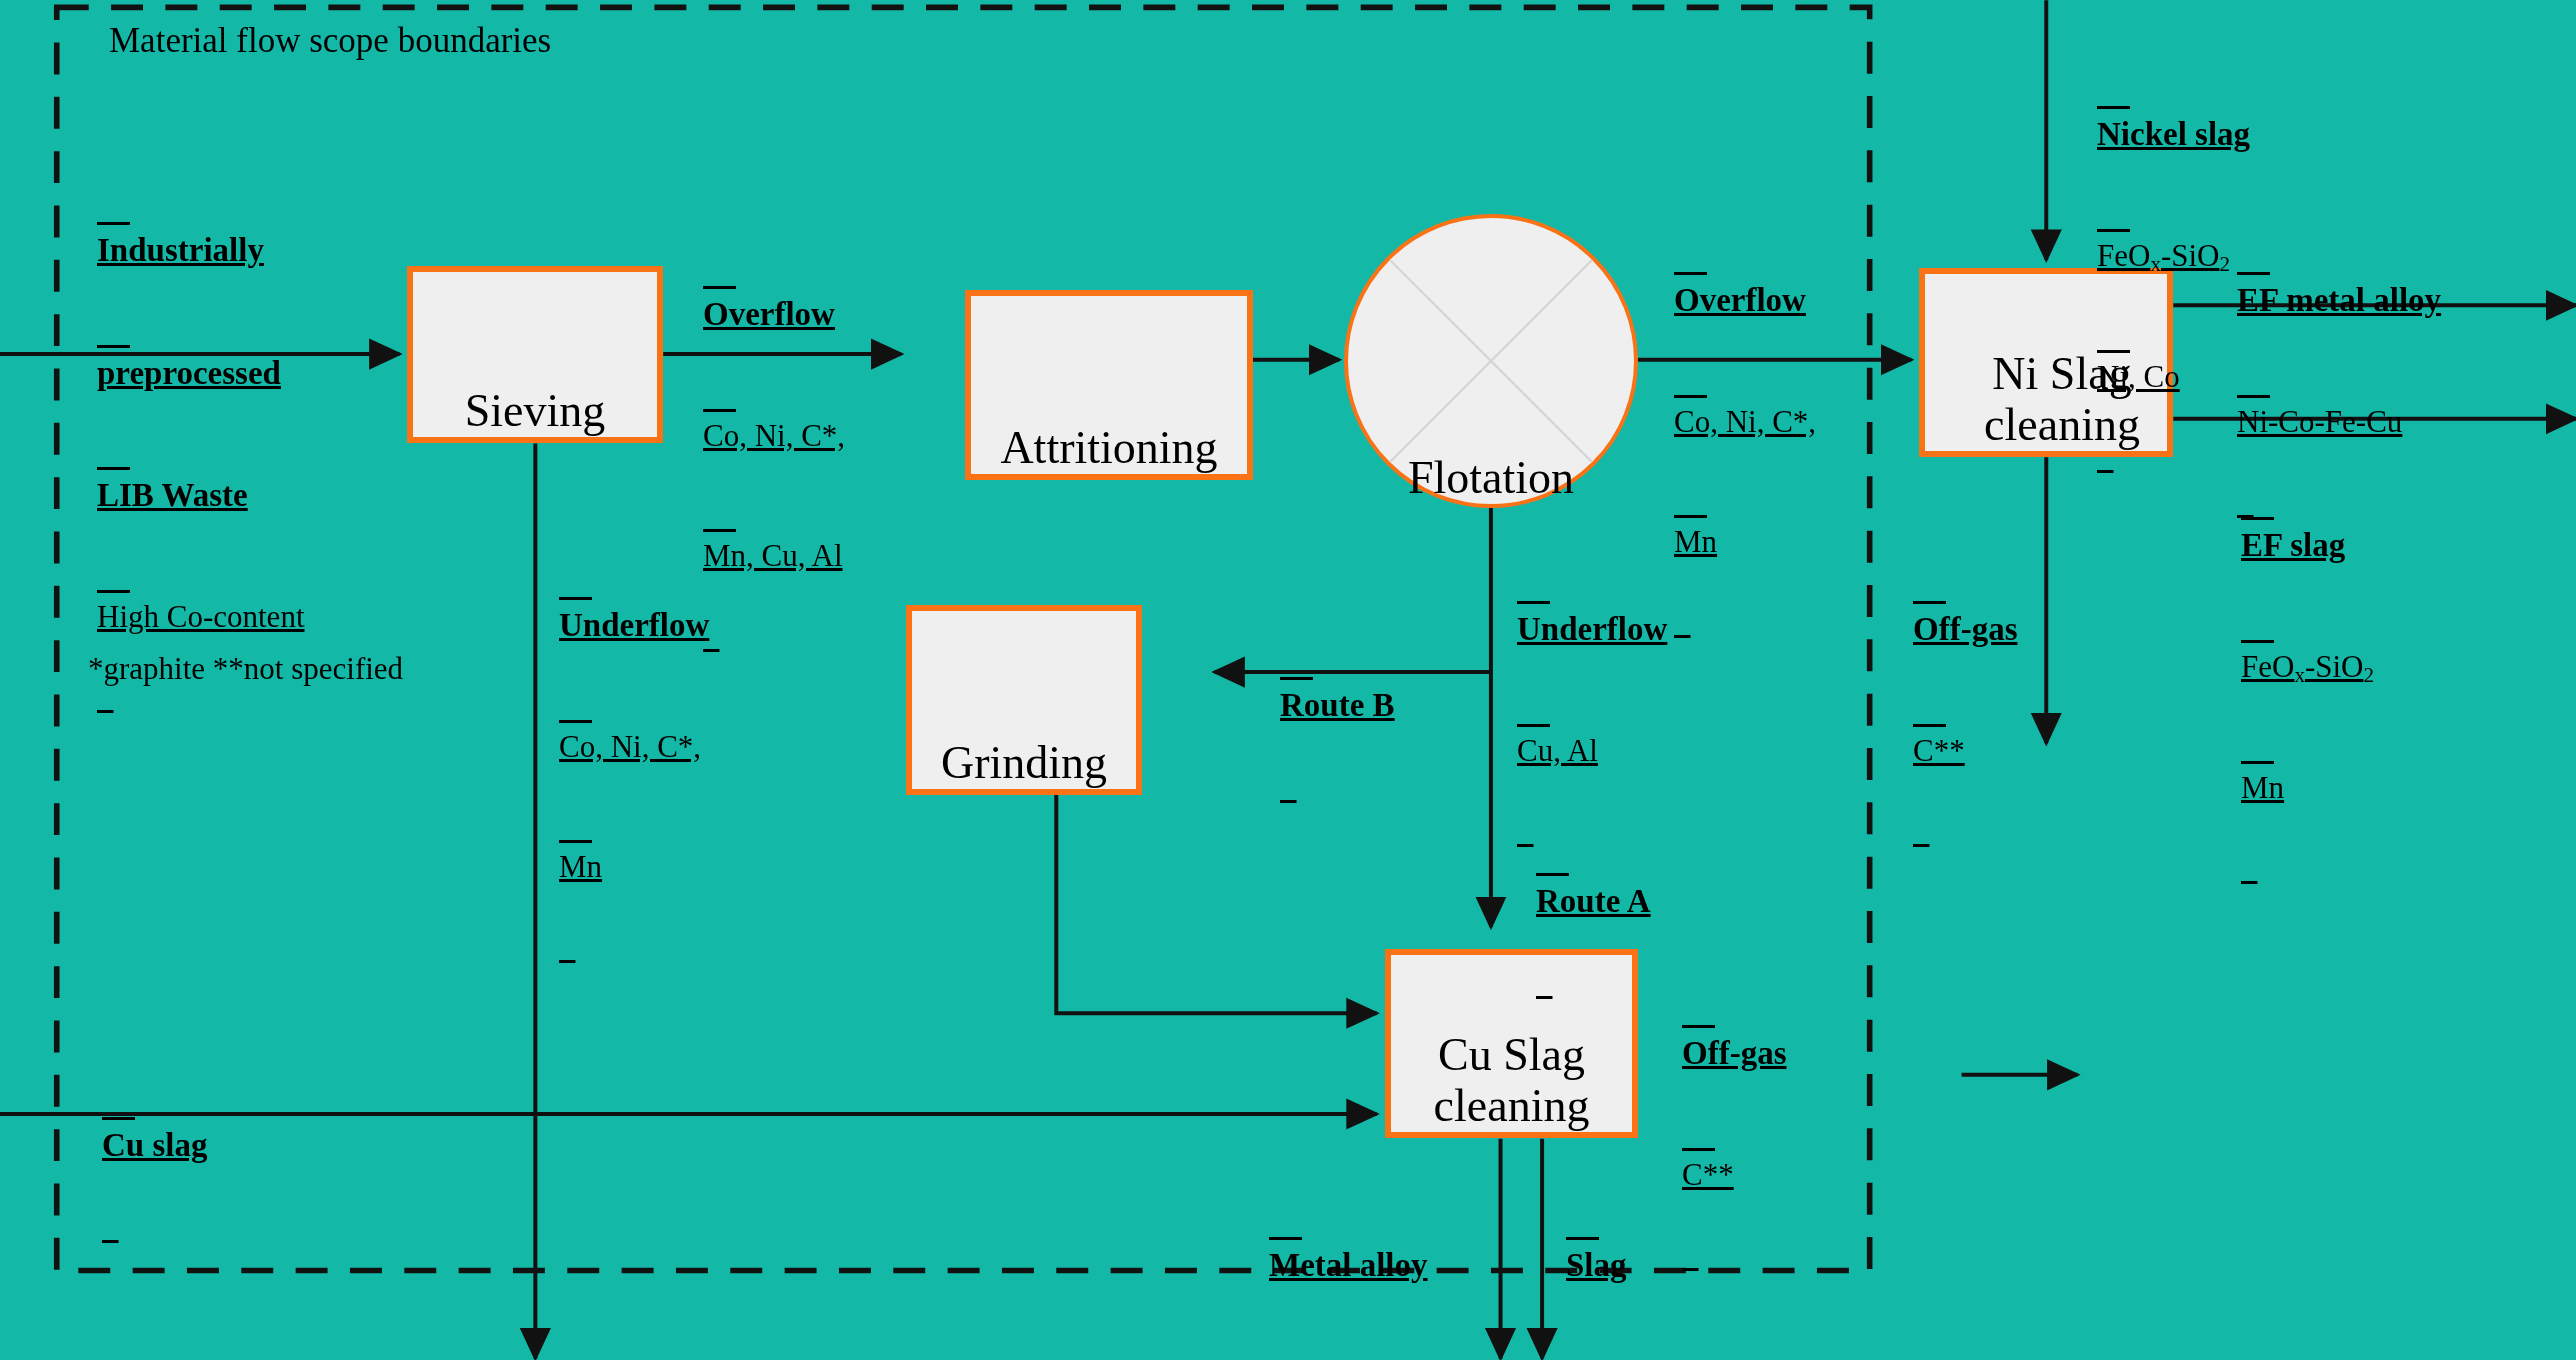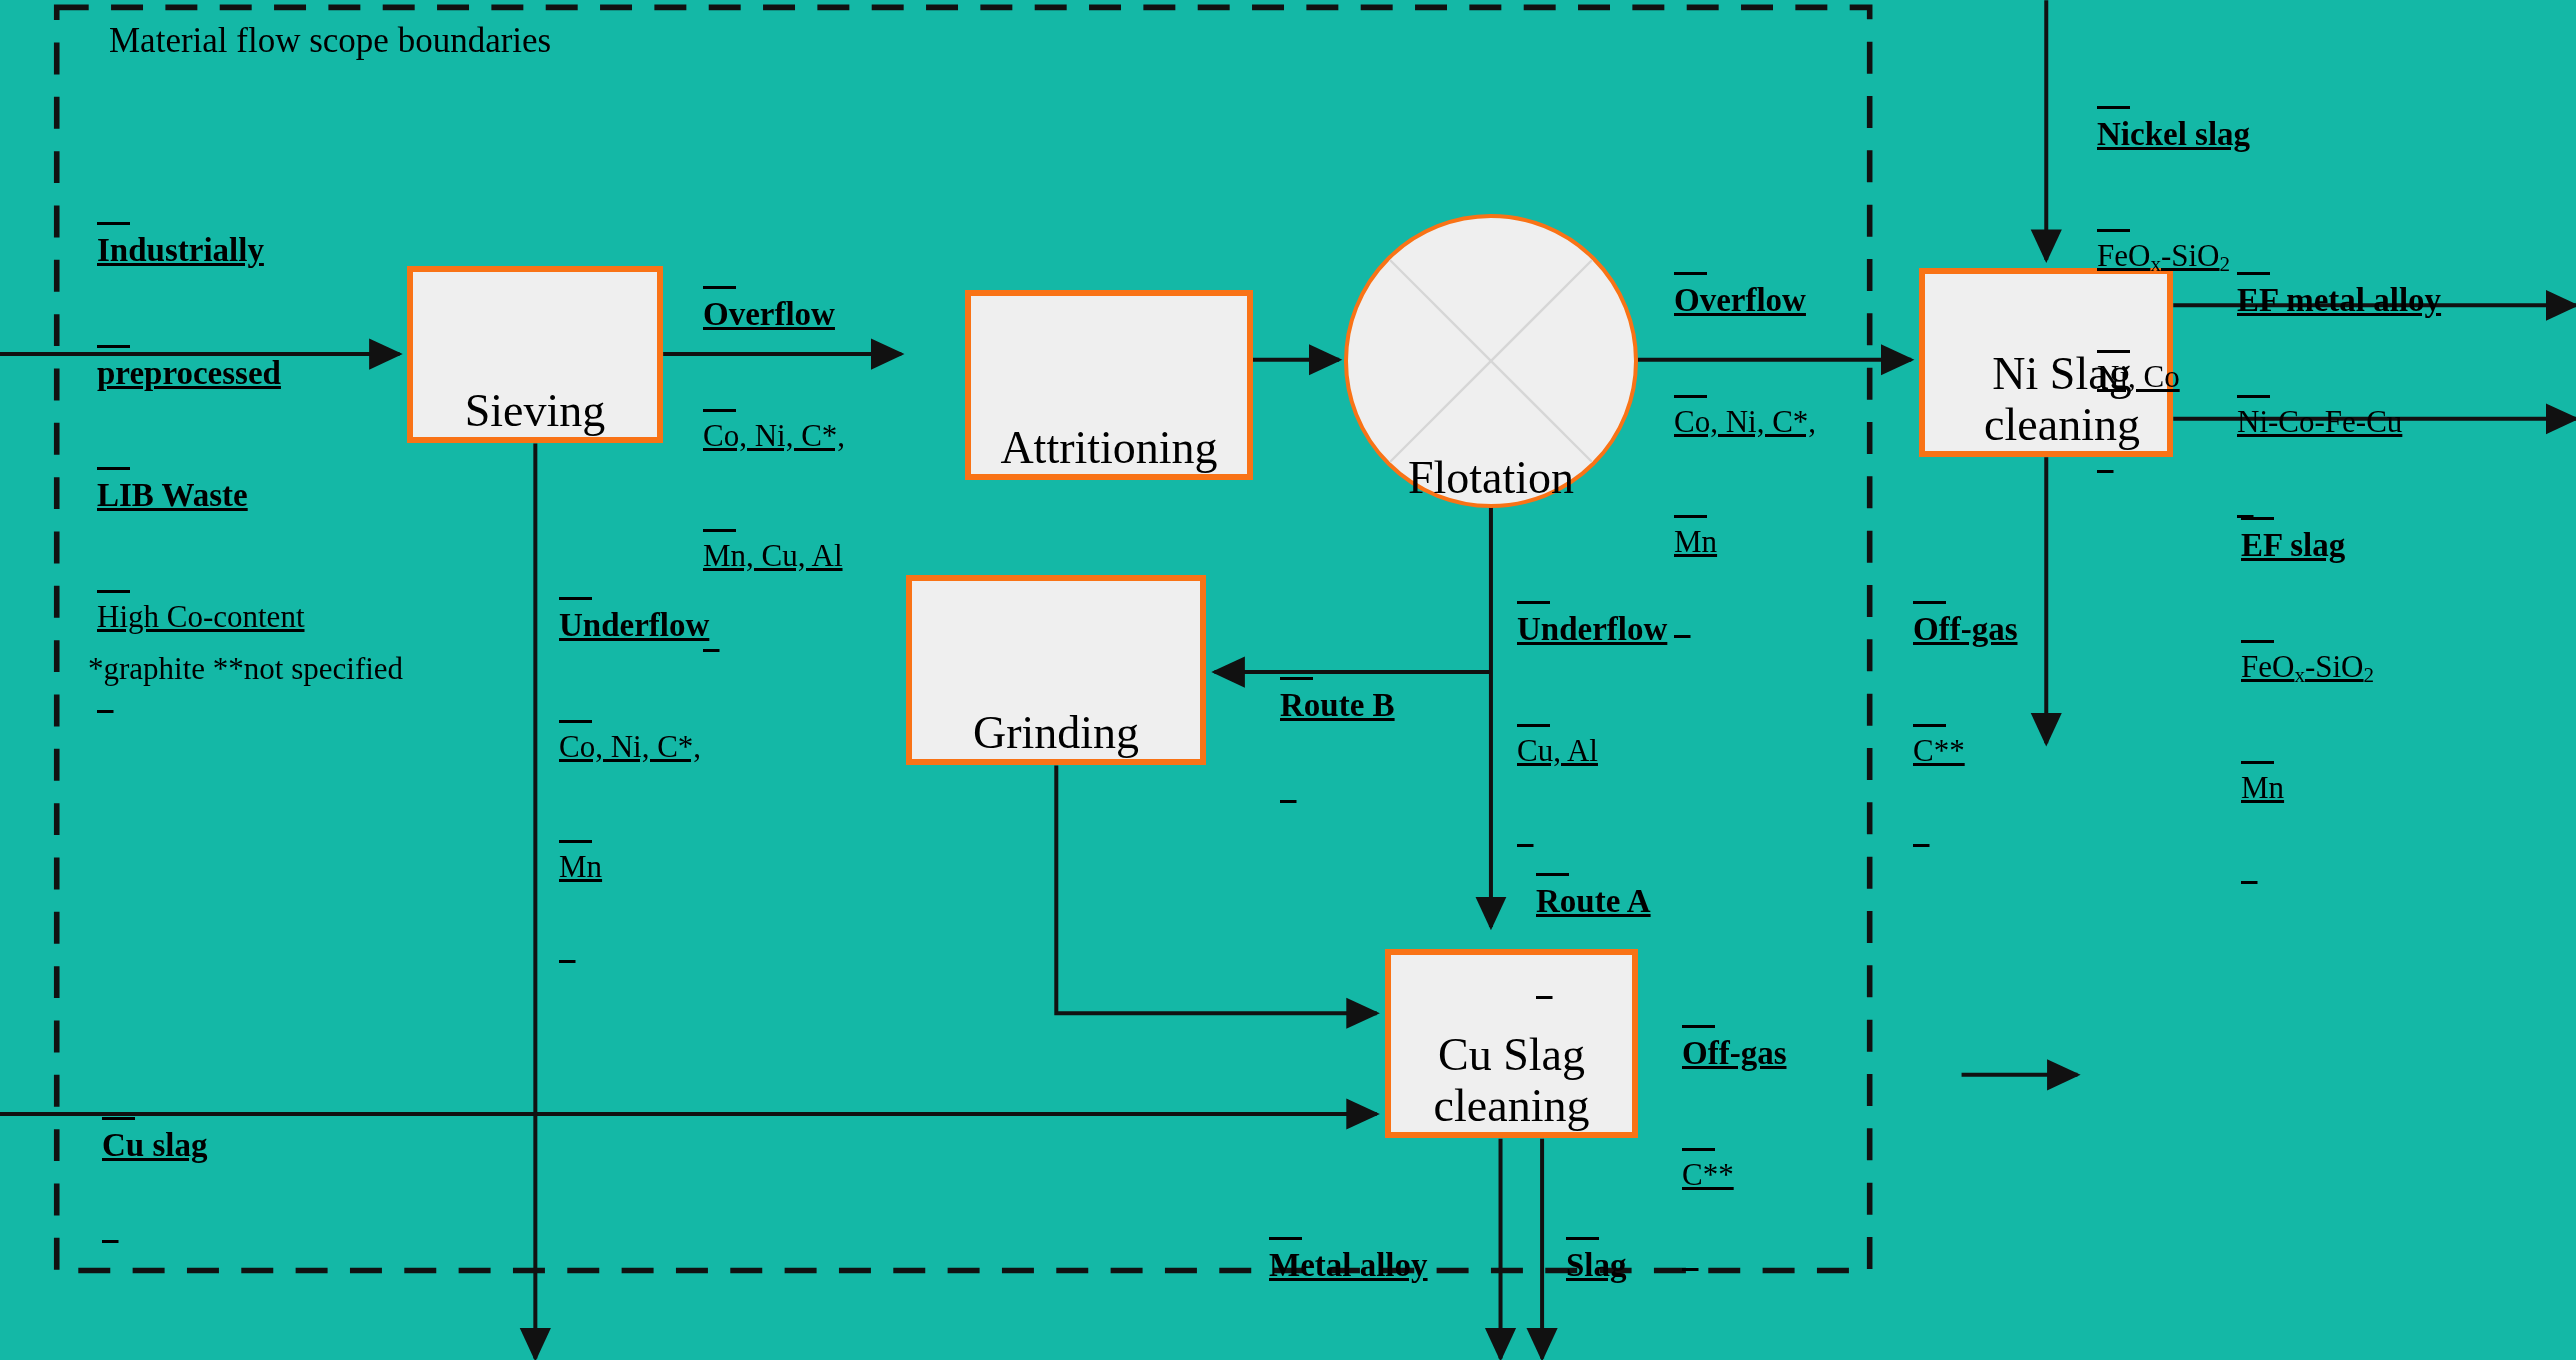--- a/index.html
+++ b/index.html
@@ -136,21 +136,21 @@
       <line x1="314" y1="54" x2="54" y2="314" stroke="#d6d6d6" stroke-width="3"></line>
     </svg>
     <span style="position:relative; z-index:2;">Flotation</span>
   </div>
 
   <div class="node" style="left:1919px; top:268px; width:254px; height:189px; white-space:pre-line;padding-left:32px;">
     <span>Ni Slag
 cleaning</span>
   </div>
 
-  <div class="node" style="left:906px; top:575px; width:300px; height:190px;">
+  <div class="node" style="left:906px; top:605px; width:236px; height:190px;">
     <span>Grinding</span>
   </div>
 
   <div class="node" style="left:1385px; top:949px; width:253px; height:189px; white-space:pre-line;">
     <span>Cu Slag
 cleaning</span>
   </div>
 
   <div class="lbl" style="left:97px; top:148px;">
     <div class="hd">Industrially</div>

